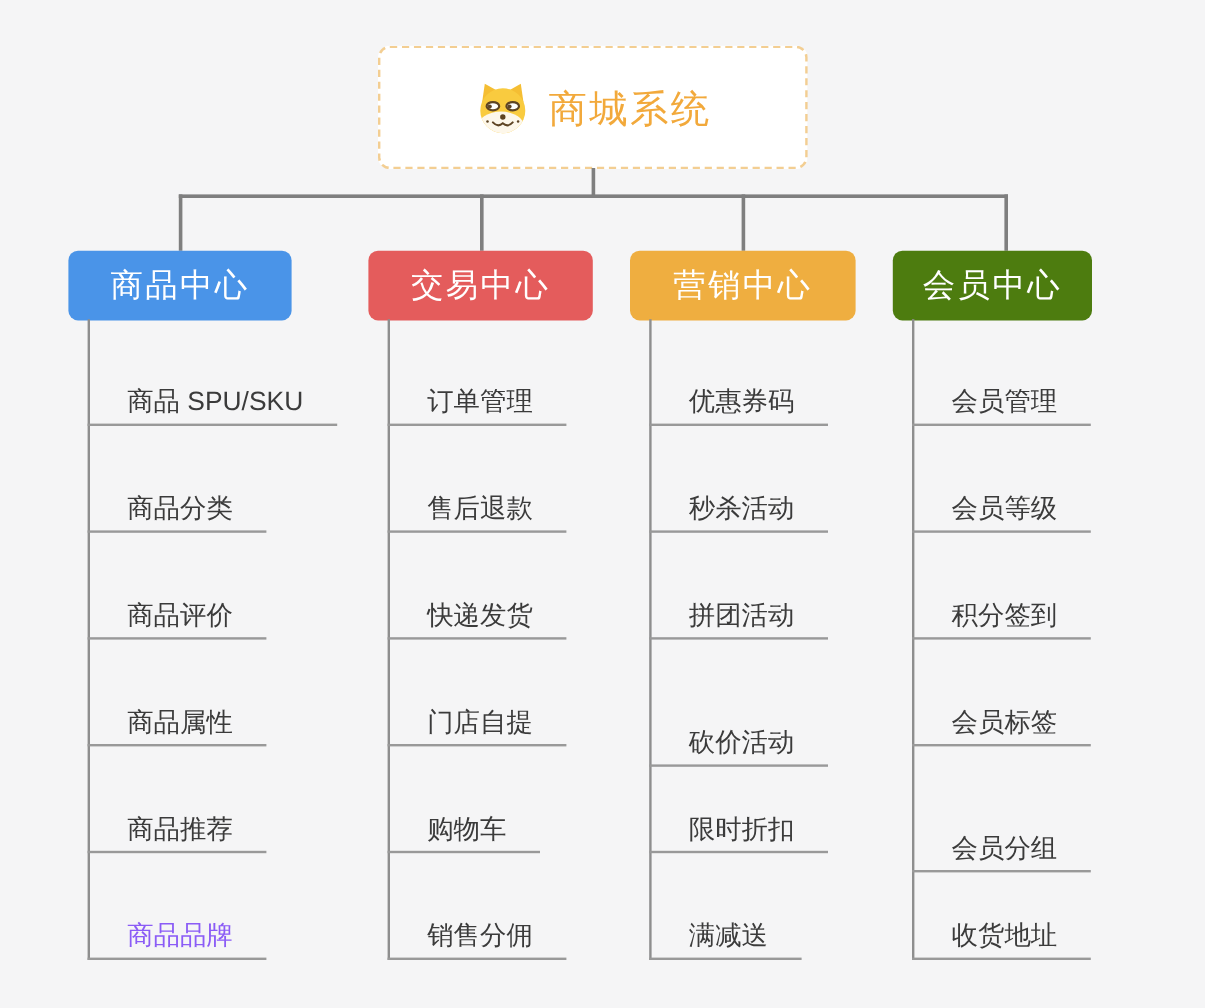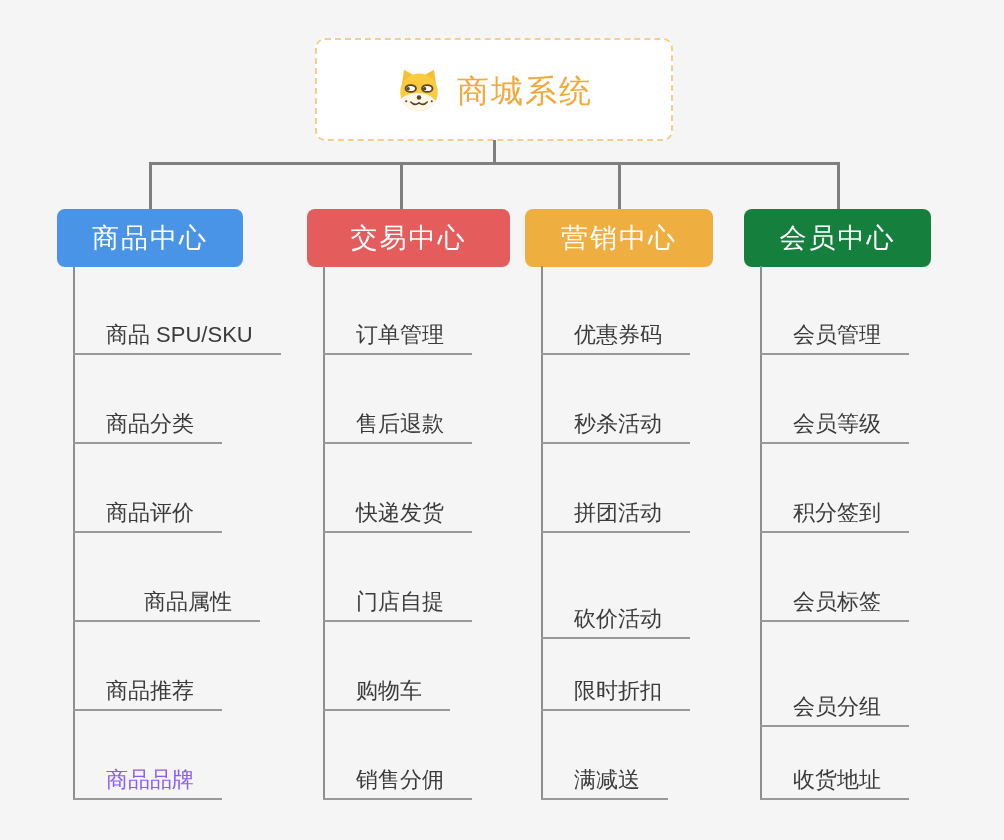--- a/index.html
+++ b/index.html
@@ -103,30 +103,30 @@
         <div class="leaf" style="top: 51px; border-bottom-color: rgb(153, 153, 153);">
           <span class="leaf-label" style="color: rgb(59, 59, 59);">商品 SPU/SKU</span>
         </div>
         <div class="leaf" style="top: 140px; border-bottom-color: rgb(153, 153, 153);">
           <span class="leaf-label" style="color: rgb(59, 59, 59);">商品分类</span>
         </div>
         <div class="leaf" style="top: 229px; border-bottom-color: rgb(153, 153, 153);">
           <span class="leaf-label" style="color: rgb(59, 59, 59);">商品评价</span>
         </div>
         <div class="leaf" style="top: 318px; border-bottom-color: rgb(153, 153, 153);">
-          <span class="leaf-label" style="color: rgb(59, 59, 59); margin-left: 38px;">商品属性</span>
+          <span class="leaf-label" style="color: rgb(59, 59, 59);">商品属性</span>
         </div>
         <div class="leaf" style="top: 407px; border-bottom-color: rgb(153, 153, 153);">
           <span class="leaf-label" style="color: rgb(59, 59, 59);">商品推荐</span>
         </div>
         <div class="leaf" style="top: 496px; border-bottom-color: rgb(153, 153, 153);">
           <span class="leaf-label" style="color: #8b5cf6; margin-top: 36px;">商品品牌</span>
         </div>
       </div>
-      <div class="branch-box" style="left: 307px; width: 203px; background: rgb(228, 92, 92);">
+      <div class="branch-box" style="left: 307px; width: 187px; background: rgb(228, 92, 92);">
         <span>交易中心</span>
       </div>
       <div class="branch-col" style="left: 323px;">
         <div class="trunk"></div>
         <div class="leaf" style="top: 51px; border-bottom-color: rgb(153, 153, 153);">
           <span class="leaf-label" style="color: rgb(59, 59, 59);">订单管理</span>
         </div>
         <div class="leaf" style="top: 140px; border-bottom-color: rgb(153, 153, 153);">
           <span class="leaf-label" style="color: rgb(59, 59, 59);">售后退款</span>
         </div>
@@ -160,21 +160,21 @@
         <div class="leaf" style="top: 335px; border-bottom-color: rgb(153, 153, 153);">
           <span class="leaf-label" style="color: rgb(59, 59, 59);">砍价活动</span>
         </div>
         <div class="leaf" style="top: 407px; border-bottom-color: rgb(153, 153, 153);">
           <span class="leaf-label" style="color: rgb(59, 59, 59);">限时折扣</span>
         </div>
         <div class="leaf" style="top: 496px; border-bottom-color: rgb(153, 153, 153);">
           <span class="leaf-label" style="color: rgb(59, 59, 59);">满减送</span>
         </div>
       </div>
-      <div class="branch-box" style="left: 744px; width: 187px; background: #15803d;">
+      <div class="branch-box" style="left: 744px; width: 166px; background: #4d7c0f;">
         <span>会员中心</span>
       </div>
       <div class="branch-col" style="left: 760px;">
         <div class="trunk"></div>
         <div class="leaf" style="top: 51px; border-bottom-color: rgb(153, 153, 153);">
           <span class="leaf-label" style="color: rgb(59, 59, 59);">会员管理</span>
         </div>
         <div class="leaf" style="top: 140px; border-bottom-color: rgb(153, 153, 153); text-align: right;">
           <span class="leaf-label" style="color: rgb(59, 59, 59);">会员等级</span>
         </div>

